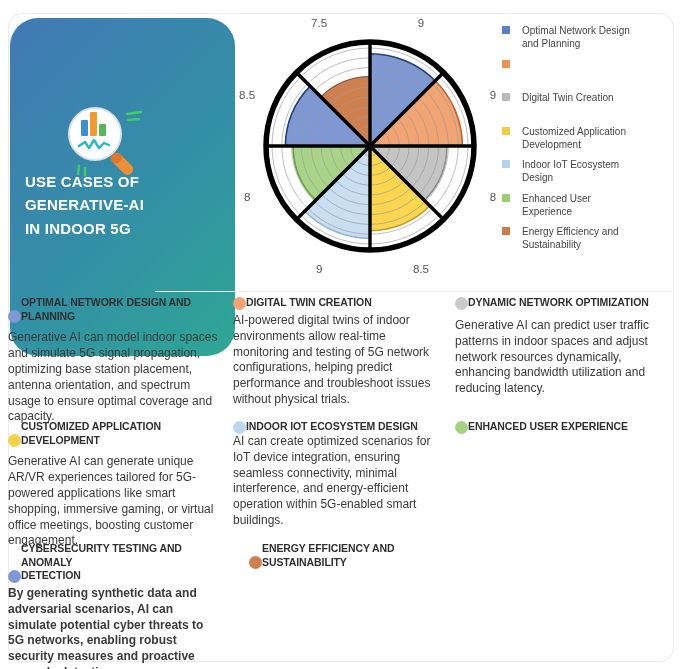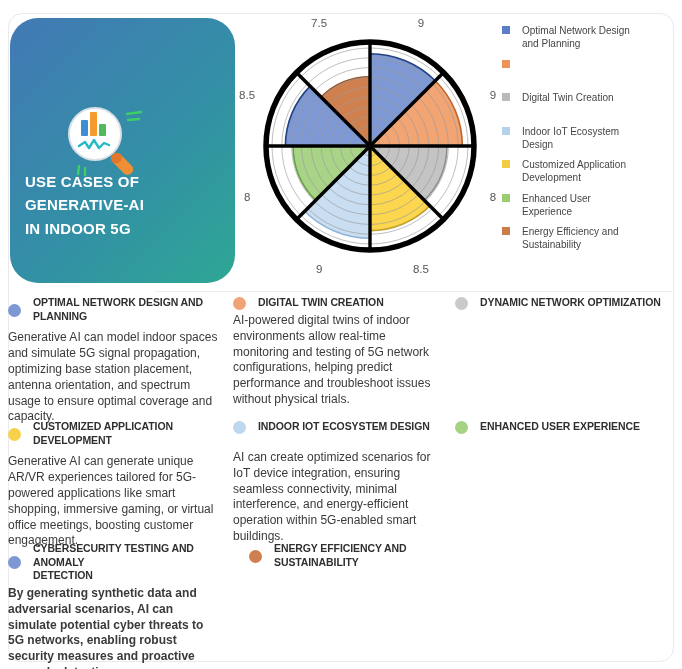--- a/index.html
+++ b/index.html
@@ -6,21 +6,21 @@
   body{
     width:682px;height:669px;position:relative;background:#ffffff;
     font-family:"Liberation Sans", sans-serif;overflow:hidden;
   }
   .frame{
     position:absolute;left:8px;top:13px;width:664px;height:647px;
     border:1px solid #e9e9ee;border-radius:14px;pointer-events:none;
   }
   
   .hero{
-    position:absolute;left:10px;top:18px;width:225px;height:265px;
+    position:absolute;left:10px;top:18px;width:225px;height:338px;
     border-radius:28px;
     background:linear-gradient(135deg,#4279b5 0%,#338fa6 55%,#2ea794 100%);
   }
   .hero-title{
     position:absolute;left:15px;top:152px;width:200px;
     color:#ffffff;font-weight:bold;font-size:15px;line-height:1.55;letter-spacing:.2px;
   }
   .hero-icon{position:absolute;left:45px;top:80px;}
   
   .chart{position:absolute;left:225px;top:0;width:290px;height:290px;}
@@ -30,31 +30,31 @@
   .legend-swatch{width:8px;height:8px;margin-top:2px;flex:none;}
   .legend-label{font-size:10px;line-height:1.3;color:#454545;white-space:pre-line;}
   
   .divider{position:absolute;left:155px;top:291px;width:517px;height:1px;background:#ececf0;}
   
   .sections{
     position:absolute;left:8px;top:296px;width:668px;
     display:grid;grid-template-columns:225px 222px auto;grid-template-rows:124px 122px auto;
   }
   .section{padding-right:14px;}
-  .section-header{display:flex;gap:12px;align-items:center;}
+  .section-header{display:flex;gap:0;align-items:flex-end;}
   .bullet{width:13px;height:13px;border-radius:50%;flex:none;margin-top:1px;}
   .section-title{
     font-weight:bold;font-size:10.5px;line-height:1.3;color:#2f2f2f;
     letter-spacing:-0.1px;white-space:pre-line;
   }
   .section-body{margin-top:7px;font-size:12px;line-height:1.32;color:#3a3a3a;}
   .section.s2 .section-body{margin-top:3px;}
   .section.s3 .section-body{margin-top:8px;}
   .section.s5 .section-body,
-  .section.s6 .section-body{margin-top:16px;}
+  .section.s6 .section-body{margin-top:0;}
   .section.s7 .section-body{margin-top:3px;font-weight:bold;}
   .section.s8 .section-header{margin-left:16px;}
   .section.s8{width:250px;padding-right:0;}
 </style>
 </head>
 <body>
 
 <div class="frame"></div>
 
 <div class="hero">
@@ -129,30 +129,30 @@
 and Planning</span>
     </div>
     <div class="legend-item">
       <span class="legend-swatch" style="background: rgb(237, 147, 85);"></span>
     </div>
     <div class="legend-item">
       <span class="legend-swatch" style="background: rgb(186, 186, 186);"></span>
       <span class="legend-label">Digital Twin Creation</span>
     </div>
     <div class="legend-item">
+      <span class="legend-swatch" style="background: rgb(242, 204, 65);"></span>
+      <span class="legend-label">Customized Application
+Development</span>
+    </div>
+    <div class="legend-item">
       <span class="legend-swatch" style="background: rgb(181, 210, 236);"></span>
       <span class="legend-label">Indoor IoT Ecosystem
 Design</span>
     </div>
     <div class="legend-item">
-      <span class="legend-swatch" style="background: rgb(242, 204, 65);"></span>
-      <span class="legend-label">Customized Application
-Development</span>
-    </div>
-    <div class="legend-item">
       <span class="legend-swatch" style="background: rgb(155, 204, 114);"></span>
       <span class="legend-label">Enhanced User
 Experience</span>
     </div>
     <div class="legend-item">
       <span class="legend-swatch" style="background: rgb(203, 124, 74);"></span>
       <span class="legend-label">Energy Efficiency and
 Sustainability</span>
     </div>
   </div>
@@ -173,20 +173,21 @@
         <span class="bullet" style="background: rgb(240, 164, 117);"></span>
         <div class="section-title">DIGITAL TWIN CREATION</div>
       </div>
       <div class="section-body">AI-powered digital twins of indoor environments allow real-time monitoring and testing of 5G network configurations, helping predict performance and troubleshoot issues without physical trials.</div>
     </div>
     <div class="section s3">
       <div class="section-header">
         <span class="bullet" style="background: rgb(202, 202, 202);"></span>
         <div class="section-title">DYNAMIC NETWORK OPTIMIZATION</div>
       </div>
+      <div class="section-body">Generative AI can predict user traffic patterns in indoor spaces and adjust network resources dynamically, enhancing bandwidth utilization and reducing latency.</div>
     </div>
     <div class="section s4">
       <div class="section-header">
         <span class="bullet" style="background: rgb(247, 209, 76);"></span>
         <div class="section-title">CUSTOMIZED APPLICATION DEVELOPMENT</div>
       </div>
       <div class="section-body">Generative AI can generate unique AR/VR experiences tailored for 5G-powered applications like smart shopping, immersive gaming, or virtual office meetings, boosting customer engagement.</div>
     </div>
     <div class="section s5">
       <div class="section-header">

